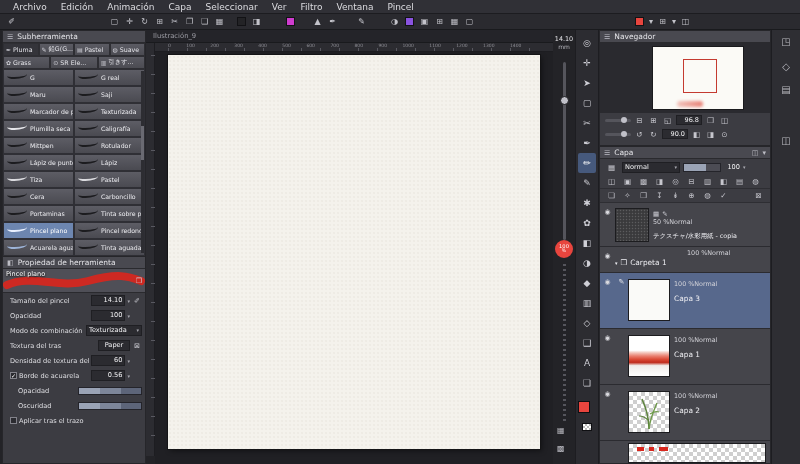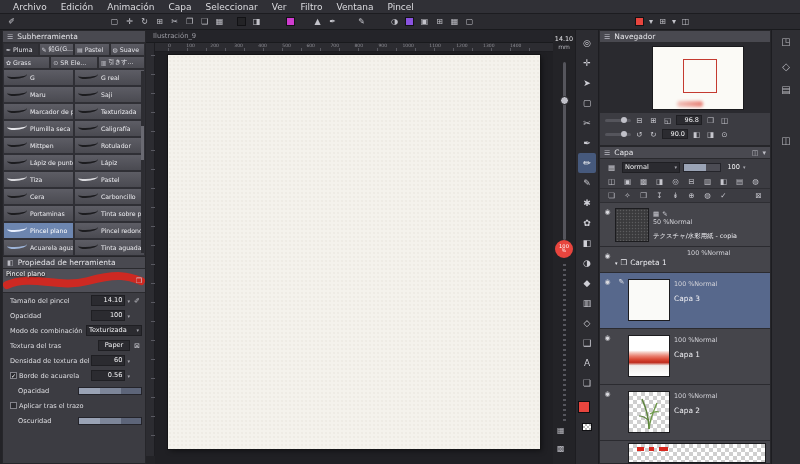--- a/index.html
+++ b/index.html
@@ -343,27 +343,27 @@
       <span class="tp-check">✓</span>
       <span class="tp-label">Borde de acuarela</span>
       <span class="tp-val">0.56</span>
       <span class="tp-caret">▾</span>
       <span class="tp-icon"></span>
     </div>
     <div class="tp-row indent">
       <span class="tp-label">Opacidad</span>
       <span class="tp-slider"></span>
     </div>
-    <div class="tp-row">
-      <span class="tp-check"></span>
-      <span class="tp-label">Aplicar tras el trazo</span>
-    </div>
     <div class="tp-row indent">
       <span class="tp-label">Oscuridad</span>
       <span class="tp-slider"></span>
+    </div>
+    <div class="tp-row">
+      <span class="tp-check"></span>
+      <span class="tp-label">Aplicar tras el trazo</span>
     </div>
   </div>
 
   <div class="doc-tabbar">
     <div class="doc-tab">
         <span>Ilustración_9</span>
       </div>
   </div>
   <div class="ruler-top">
     <div class="nums">0 100 200 300 400 500 600 700 800 900 1000 1100 1200 1300 1400</div>

